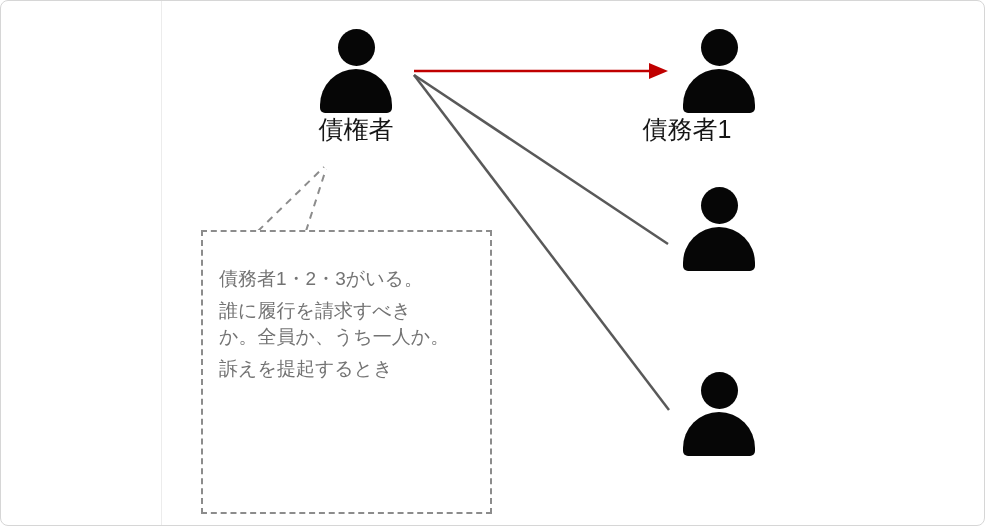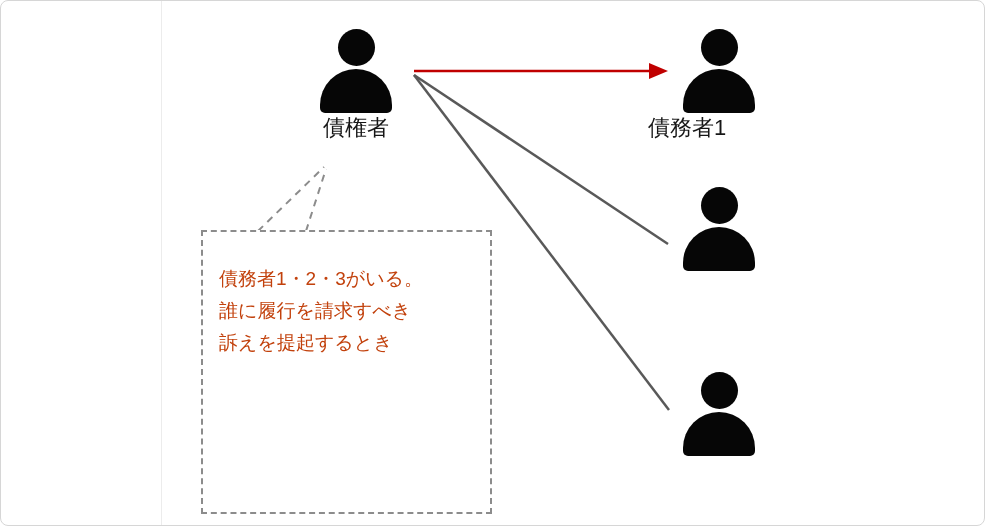--- a/index.html
+++ b/index.html
@@ -46,36 +46,36 @@
     width: 72px;
     height: 44px;
     background: #060606;
     border-radius: 36px 36px 5px 5px;
     margin-top: 3px;
   }
   .label {
     position: absolute;
     width: 160px;
     text-align: center;
-    font-size: 22px;
+    font-size: 25px;
     color: #161616;
     white-space: nowrap;
   }
   .bubble {
     position: absolute;
     left: 200px;
     top: 229px;
     width: 291px;
     height: 284px;
     box-sizing: border-box;
     border: 2px dashed #8c8c8c;
     background: #ffffff;
     padding: 34px 12px 0 16px;
     font-size: 19px;
-    color: #c2410c;
+    color: #737373;
   }
   .bubble .line {
     line-height: 26px;
     white-space: nowrap;
   }
   .bubble .para {
     margin-top: 6px;
   }
 </style>
 </head>
@@ -116,16 +116,17 @@
   </div>
 
   <div class="person" style="left:682px; top:371px;">
     <div class="head"></div>
     <div class="torso"></div>
   </div>
 
   <div class="bubble">
     <div class="line">債務者1・2・3がいる。</div>
     <div class="line para">誰に履行を請求すべき</div>
+    <div class="line">か。全員か、うち一人か。</div>
     <div class="line para">訴えを提起するとき</div>
   </div>
 
 </div>
 
 </body></html>

